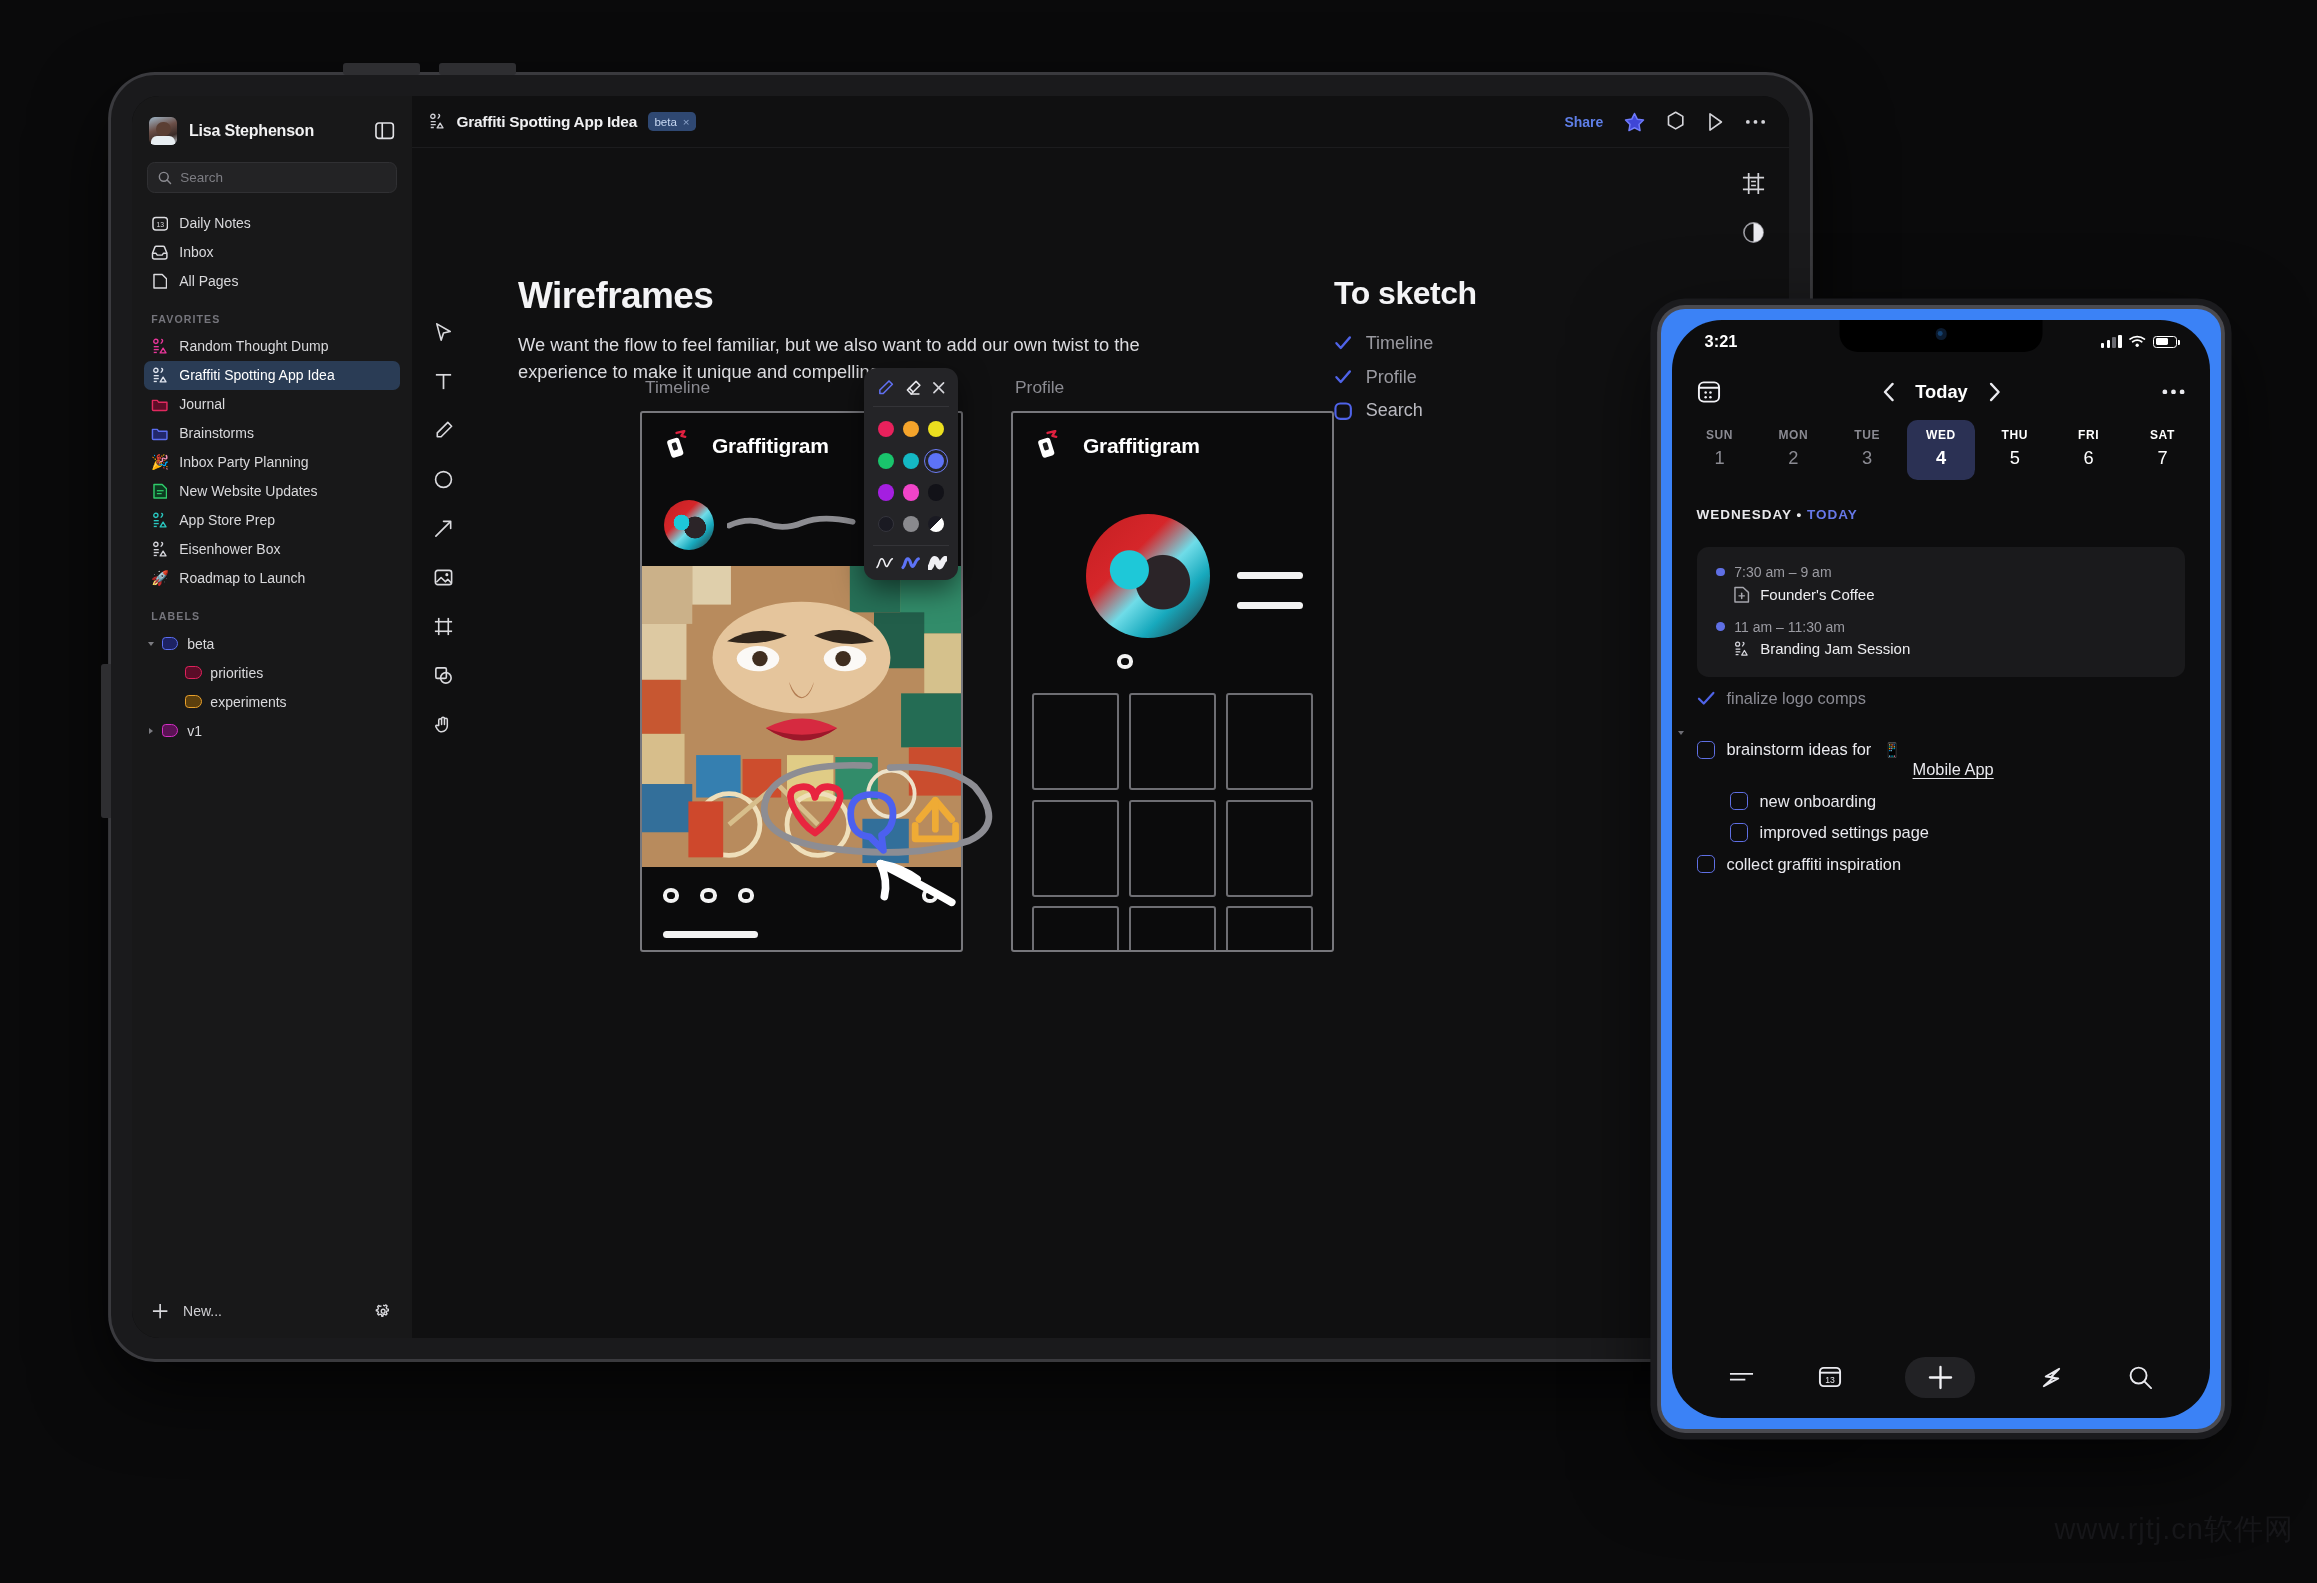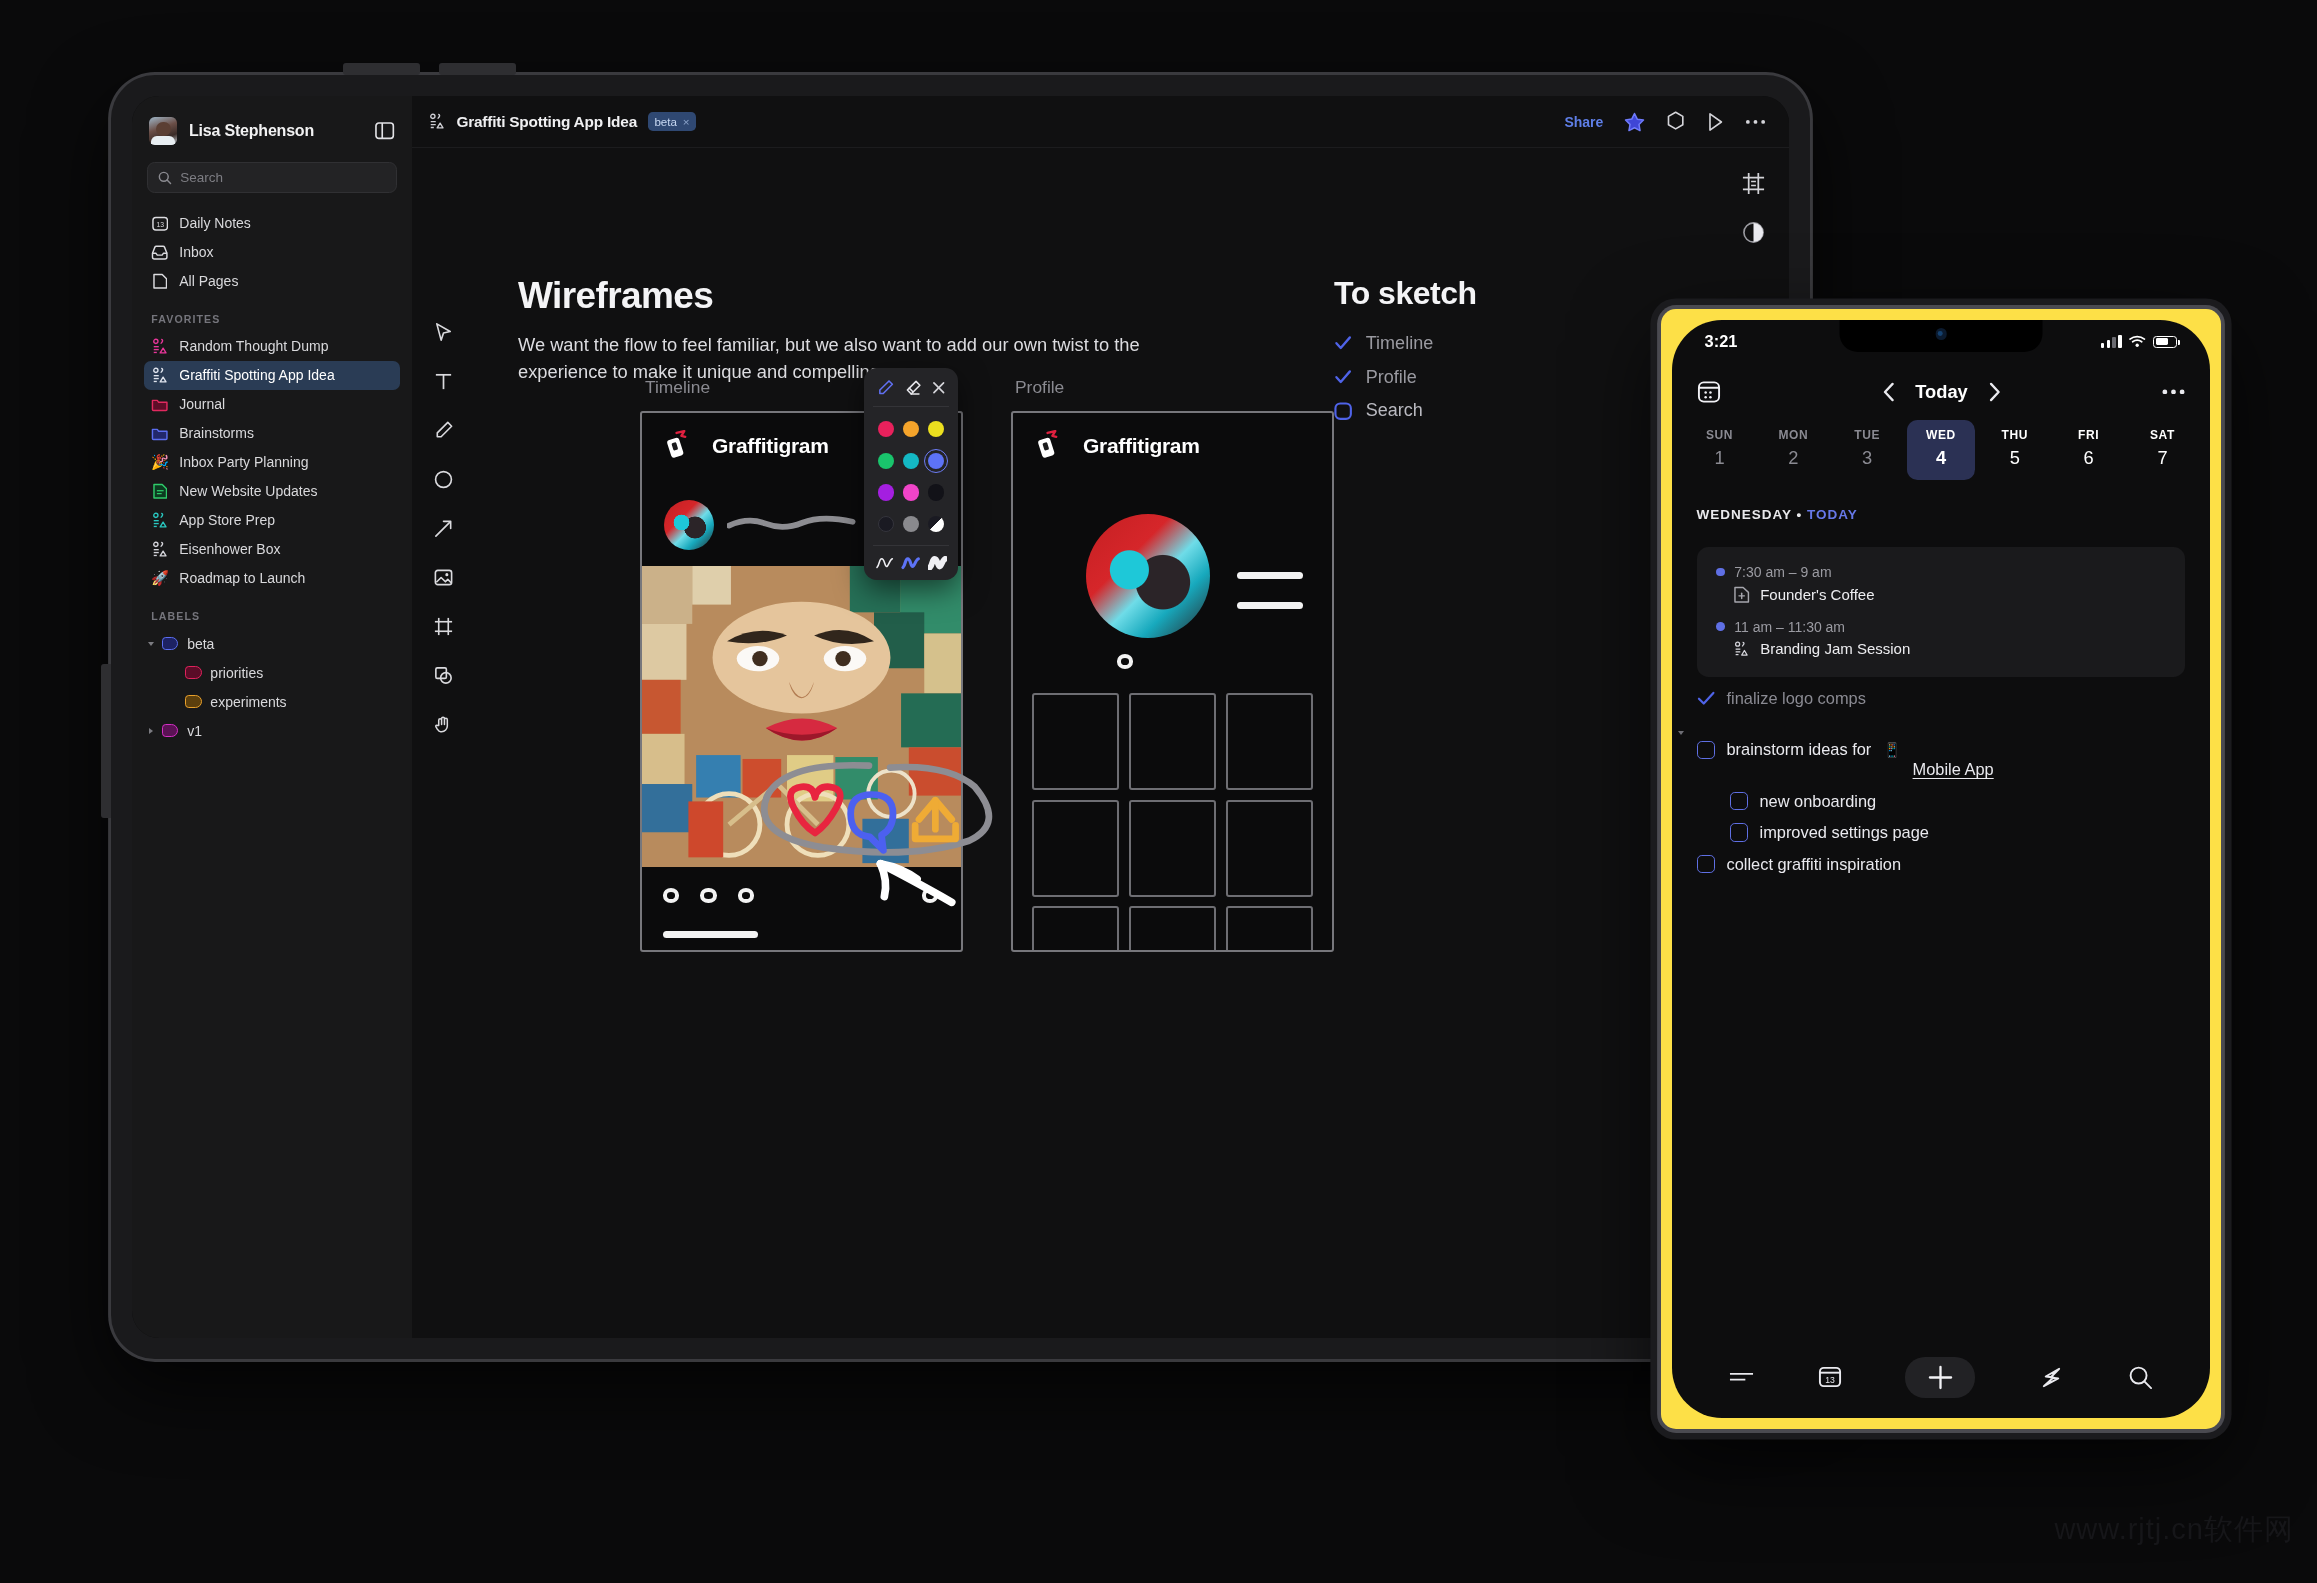--- a/index.html
+++ b/index.html
@@ -172,21 +172,21 @@
   .zoomw{ position:absolute; right:42px; bottom:13.5px; display:flex; align-items:center; gap:29px;}
   .zoomw .pct{ font-size:14.5px; color:#c9c9ce; }
   .zoomw .minus{ width:16.4px;height:1.9px;background:#c9c9ce; }
 
   
   .corner{ position:absolute; right:23px; top:23px; display:flex; flex-direction:column; gap:25px; align-items:center;}
 
   
   .phone{
     position:absolute; left:1661px; top:309px; width:560px; height:1120px;
-    background:#fde047; border-radius:15px;
+    background:#3b82f6; border-radius:24px;
     box-shadow:0 0 0 3.9px #4a4a50, 0 0 0 10.6px #1b1b1e, 0 29px 87px rgba(0,0,0,.8);
     padding:10.6px;
     z-index:20;
   }
   .phone-screen{ position:relative; width:100%; height:100%; background:#0d0d0e; border-radius:50px; overflow:hidden; display:flex; flex-direction:column;}
   .notch{
     position:absolute; left:50%; transform:translateX(-50%); top:0;
     width:203px; height:32px; background:#000; border-radius:0 0 18.3px 18.3px; z-index:5;
   }
   .notch .cam{ position:absolute; left:50%; transform:translateX(-50%); top:8.7px; width:11.6px;height:11.6px;border-radius:50%;background:#0b1a2e;}
@@ -409,20 +409,35 @@
           <span class="tri blank"></span>
           <span class="tag" style="border-color:#e8a02b;background:#5c3f0d;"></span>
           <span>experiments</span>
         </div>
         <div class="label-row">
           <span class="tri"></span>
           <span class="tag" style="border-color:#d32fc4;background:#5a1254;"></span>
           <span>v1</span>
         </div>
 
+        <div class="sb-foot">
+          <span>
+            <svg width="18.3" height="18.3" viewBox="0 0 19 19">
+                <line x1="9.5" y1="2" x2="9.5" y2="17" stroke="#d8d8dc" stroke-width="1.7"></line>
+                <line x1="2" y1="9.5" x2="17" y2="9.5" stroke="#d8d8dc" stroke-width="1.7"></line>
+              </svg>
+          </span>
+          <span class="newtxt">New...</span>
+          <span class="gear">
+            <svg width="18.3" height="18.3" viewBox="0 0 19 19">
+                <path d="M9.5 2.3l1.5.6 1.4-.9 1.2 1.2-.9 1.4.6 1.5 1.6.3v1.7l-1.6.3-.6 1.5.9 1.4-1.2 1.2-1.4-.9-1.5.6-.3 1.6H8.1l-.3-1.6-1.5-.6-1.4.9-1.2-1.2.9-1.4-.6-1.5-1.6-.3V7.1l1.6-.3.6-1.5-.9-1.4 1.2-1.2 1.4.9 1.5-.6" fill="none" stroke="#d8d8dc" stroke-width="1.4" stroke-linejoin="round" transform="translate(0,1)"></path>
+                <circle cx="9.5" cy="9.5" r="2" fill="none" stroke="#d8d8dc" stroke-width="1.4"></circle>
+              </svg>
+          </span>
+        </div>
       </div>
 
       <div class="main">
 
         <div class="topbar">
           <span>
             <svg width="16.4" height="16.4" viewBox="0 0 17 17">
                 <circle cx="4" cy="3.5" r="2.2" fill="none" stroke="#cfcfd5" stroke-width="1.4"></circle>
                 <path d="M9.5 1.5c1.6 0 1.8 1.4 1.2 2.3-.6.9-1.4 1.3-1.4 2.2" fill="none" stroke="#cfcfd5" stroke-width="1.4"></path>
                 <line x1="1.8" y1="9" x2="7" y2="9" stroke="#cfcfd5" stroke-width="1.4"></line>

